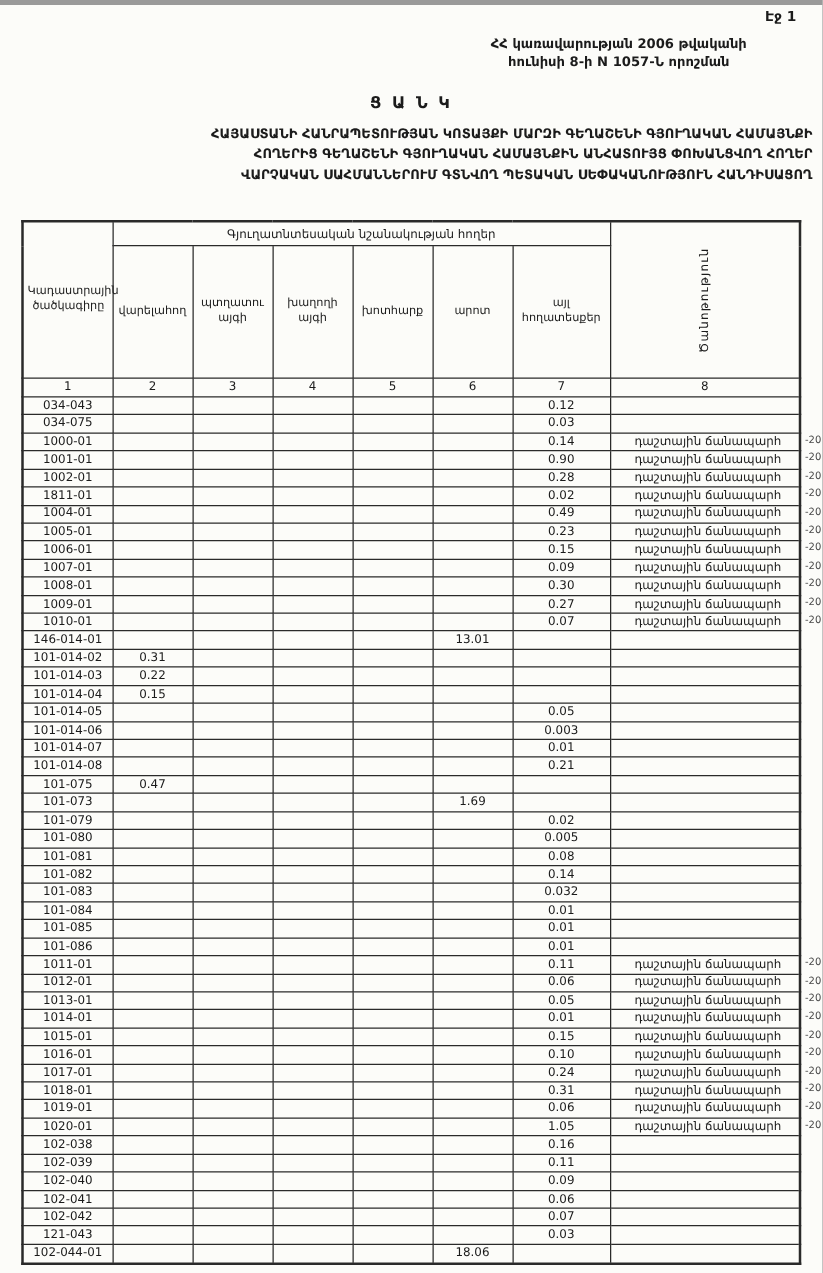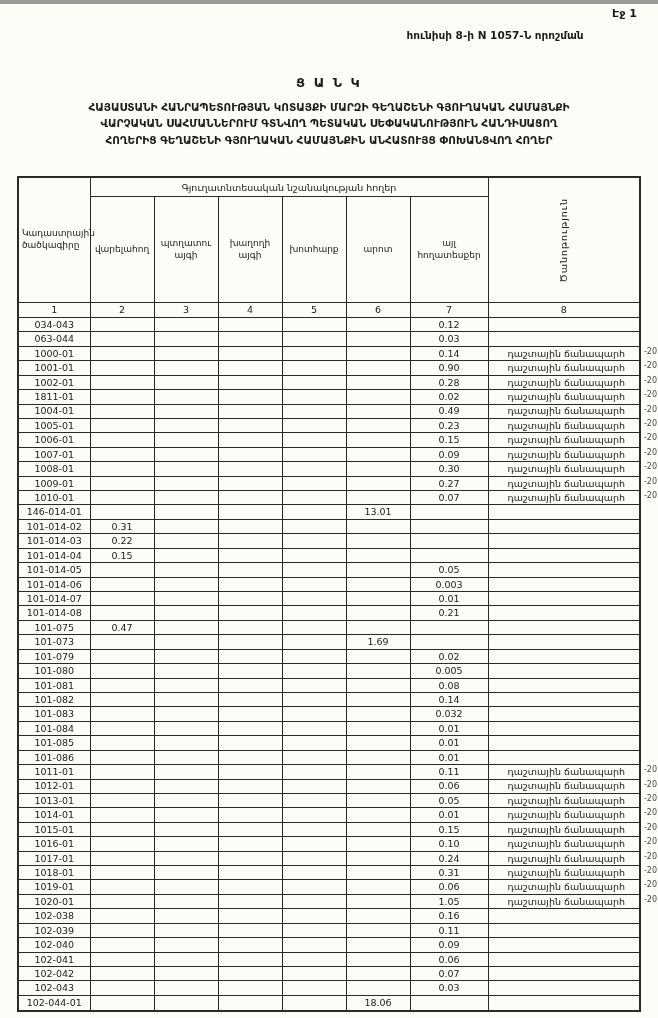--- a/index.html
+++ b/index.html
@@ -19,36 +19,36 @@
   .appendix{
     position:absolute;top:24px;right:28px;width:270px;
     text-align:center;font-size:10.5px;font-weight:bold;line-height:1.45;
   }
   .doc-title{
     position:absolute;top:71px;left:0;width:100%;
     text-align:center;font-size:13px;font-weight:bold;letter-spacing:2px;
   }
   .subtitle{
     position:absolute;top:95px;left:8px;width:642px;
-    text-align:center;font-size:10.5px;font-weight:bold;line-height:1.55;
+    text-align:right;font-size:10.5px;font-weight:bold;line-height:1.55;
   }
   table.landtab{
     position:absolute;left:17px;top:172px;
     width:622px;height:836px;
     border-collapse:collapse;table-layout:fixed;
     background:#fcfcf9;
   }
   table.landtab, table.landtab th, table.landtab td{
     border:1px solid #2a2a2a;
   }
   table.landtab{border-width:2px;}
   th{font-weight:normal;}
   .th-group{height:18px;font-size:9.5px;text-align:center;padding:0 2px;}
   .th-code{
-    font-size:9px;text-align:left;vertical-align:middle;
+    font-size:9px;text-align:center;vertical-align:middle;
     padding:0 2px 0 3px;white-space:normal;line-height:1.3;
   }
   .th-sub{
     height:105px;font-size:9px;text-align:center;vertical-align:middle;
     white-space:normal;padding:0 3px;line-height:1.3;
   }
   .th-note{vertical-align:middle;text-align:center;}
   .vert{
     writing-mode:vertical-rl;transform:rotate(180deg);
     font-size:9.5px;margin:0 auto;letter-spacing:1px;
@@ -74,29 +74,30 @@
   }
 </style>
 </head>
 <body>
 
 <div class="page">
 
   <div class="page-label">Էջ 1</div>
 
   <div class="appendix">
+    <div>ՀՀ կառավարության 2006 թվականի</div>
     <div>հունիսի 8-ի N 1057-Ն որոշման</div>
   </div>
 
   <div class="doc-title">Ց Ա Ն Կ</div>
 
   <div class="subtitle">
     <div>ՀԱՅԱՍՏԱՆԻ ՀԱՆՐԱՊԵՏՈՒԹՅԱՆ ԿՈՏԱՅՔԻ ՄԱՐԶԻ ԳԵՂԱՇԵՆԻ ԳՅՈՒՂԱԿԱՆ ՀԱՄԱՅՆՔԻ</div>
+    <div>ՀՈՂԵՐԻՑ ԳԵՂԱՇԵՆԻ ԳՅՈՒՂԱԿԱՆ ՀԱՄԱՅՆՔԻՆ ԱՆՀԱՏՈՒՅՑ ՓՈԽԱՆՑՎՈՂ ՀՈՂԵՐ</div>
     <div>ՎԱՐՉԱԿԱՆ ՍԱՀՄԱՆՆԵՐՈՒՄ ԳՏՆՎՈՂ ՊԵՏԱԿԱՆ ՍԵՓԱԿԱՆՈՒԹՅՈՒՆ ՀԱՆԴԻՍԱՑՈՂ</div>
-    <div>ՀՈՂԵՐԻՑ ԳԵՂԱՇԵՆԻ ԳՅՈՒՂԱԿԱՆ ՀԱՄԱՅՆՔԻՆ ԱՆՀԱՏՈՒՅՑ ՓՈԽԱՆՑՎՈՂ ՀՈՂԵՐ</div>
   </div>
 
   <table class="landtab">
     <colgroup>
       <col style="width:72px">
       <col style="width:64px">
       <col style="width:64px">
       <col style="width:64px">
       <col style="width:64px">
       <col style="width:64px">
@@ -135,21 +136,21 @@
           <td class="c-code">034-043</td>
           <td class="c-val"></td>
           <td class="c-val"></td>
           <td class="c-val"></td>
           <td class="c-val"></td>
           <td class="c-val"></td>
           <td class="c-val">0.12</td>
           <td class="c-note"><span></span></td>
         </tr>
         <tr>
-          <td class="c-code">063-044</td>
+          <td class="c-code">034-075</td>
           <td class="c-val"></td>
           <td class="c-val"></td>
           <td class="c-val"></td>
           <td class="c-val"></td>
           <td class="c-val"></td>
           <td class="c-val">0.03</td>
           <td class="c-note"><span></span></td>
         </tr>
         <tr>
           <td class="c-code">1000-01</td>
@@ -585,21 +586,21 @@
           <td class="c-code">102-042</td>
           <td class="c-val"></td>
           <td class="c-val"></td>
           <td class="c-val"></td>
           <td class="c-val"></td>
           <td class="c-val"></td>
           <td class="c-val">0.07</td>
           <td class="c-note"><span></span></td>
         </tr>
         <tr>
-          <td class="c-code">102-043</td>
+          <td class="c-code">121-043</td>
           <td class="c-val"></td>
           <td class="c-val"></td>
           <td class="c-val"></td>
           <td class="c-val"></td>
           <td class="c-val"></td>
           <td class="c-val">0.03</td>
           <td class="c-note"><span></span></td>
         </tr>
         <tr>
           <td class="c-code">102-044-01</td>

